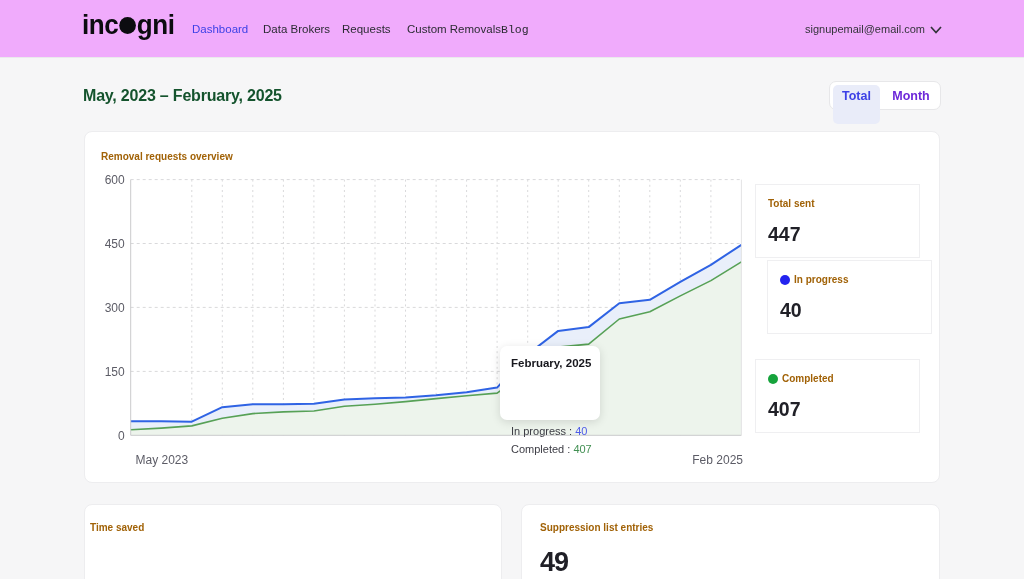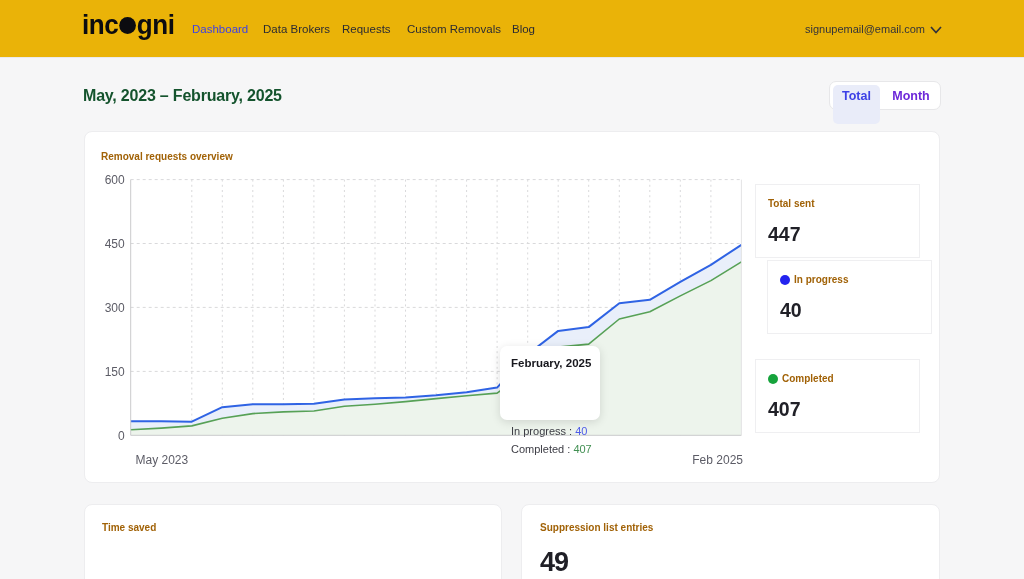--- a/index.html
+++ b/index.html
@@ -1,18 +1,18 @@
 <!DOCTYPE html>
 <html><head>
 <meta charset="utf-8">
 <style>
   * { margin:0; padding:0; box-sizing:border-box; }
   html,body { width:1024px; height:579px; overflow:hidden; }
   body { font-family:"Liberation Sans", sans-serif; background:#f6f6f7; position:relative; }
-  .hdr { position:absolute; left:0; top:0; width:1024px; height:58px; background:#eab308; border-bottom:1px solid #eaeaec; }
+  .hdr { position:absolute; left:0; top:0; width:1024px; height:58px; background:#f0abfc; border-bottom:1px solid #eaeaec; }
   .logo { position:absolute; left:82px; top:9px; font-size:28px; font-weight:700; letter-spacing:-0.5px; color:#0c0c10; transform:scaleX(0.93); transform-origin:0 0; }
   .logo .dot { display:inline-block; width:18px; height:17px; background:#0c0c10; border-radius:50%; margin:0 1px; }
   .nav a { position:absolute; top:23px; font-size:11.5px; color:#2b2b33; text-decoration:none; }
   .nav a.act { color:#3d41e6; }
   .email { position:absolute; top:23px; left:805px; font-size:11px; color:#33333a; }
   .card { position:absolute; background:#fff; border:1px solid #ededef; border-radius:8px; }
   .ttl { position:absolute; left:83px; top:87px; font-size:16px; font-weight:700; color:#14532d; letter-spacing:-0.2px; }
   .toggle { position:absolute; left:829px; top:81px; width:112px; height:29px; background:#fff; border:1px solid #e7e7e9; border-radius:7px; }
   .toggle .tot { position:absolute; left:3px; top:3px; width:47px; height:39px; background:#e9ecf9; border-radius:5px; color:#3d41e6; font-size:12.5px; font-weight:700; text-align:center; line-height:22.5px; }
   .toggle .mon { position:absolute; left:55px; top:3px; width:52px; height:22.5px; color:#6d28d9; font-size:12.5px; font-weight:700; text-align:center; line-height:22.5px; }
@@ -29,21 +29,21 @@
 </style>
 </head>
 <body>
   <div class="hdr">
     <div class="logo">inc<span class="dot"></span>gni</div>
     <div class="nav">
       <a class="act" style="left:192px;">Dashboard</a>
       <a style="left:263px;">Data Brokers</a>
       <a style="left:342px;">Requests</a>
       <a style="left:407px;">Custom Removals</a>
-      <a style="left:512px;">Blog</a>
+      <a style="left:501px;font-family:Liberation Mono, monospace;">Blog</a>
     </div>
     <div class="email">signupemail@email.com</div>
     <svg width="14" height="10" style="left:928.5px; top:25px;" viewBox="0 0 14 10">
       <polyline points="2,2 7,7.5 12,2" fill="none" stroke="#33333a" stroke-width="1.7"></polyline>
     </svg>
   </div>
 
   <div class="ttl">May, 2023 – February, 2025</div>
   <div class="toggle">
     <div class="tot">Total</div>
@@ -113,18 +113,18 @@
   <div class="legend-card" style="top:260px;margin-left:12px;">
     <div class="cardtitle lc-t"><span class="dot8" style="background:#2323ef;"></span>In progress</div>
     <div class="bigval lc-v">40</div>
   </div>
   <div class="legend-card" style="top:359px;">
     <div class="cardtitle lc-t"><span class="dot8" style="background:#16a33c;"></span>Completed</div>
     <div class="bigval lc-v">407</div>
   </div>
 
   <div class="card" style="left:84px; top:504px; width:418px; height:100px;">
-    <div class="cardtitle" style="position:absolute; left:17px; top:17px;">Time saved</div>
+    <div class="cardtitle" style="position:absolute; left:5px; top:17px;">Time saved</div>
   </div>
   <div class="card" style="left:521px; top:504px; width:419px; height:100px;">
     <div class="cardtitle" style="position:absolute; left:18px; top:17px;">Suppression list entries</div>
     <div style="position:absolute; left:18px; top:42px; font-size:27px; font-weight:700; color:#202027; letter-spacing:-1px;">49</div>
   </div>
 
 </body></html>

